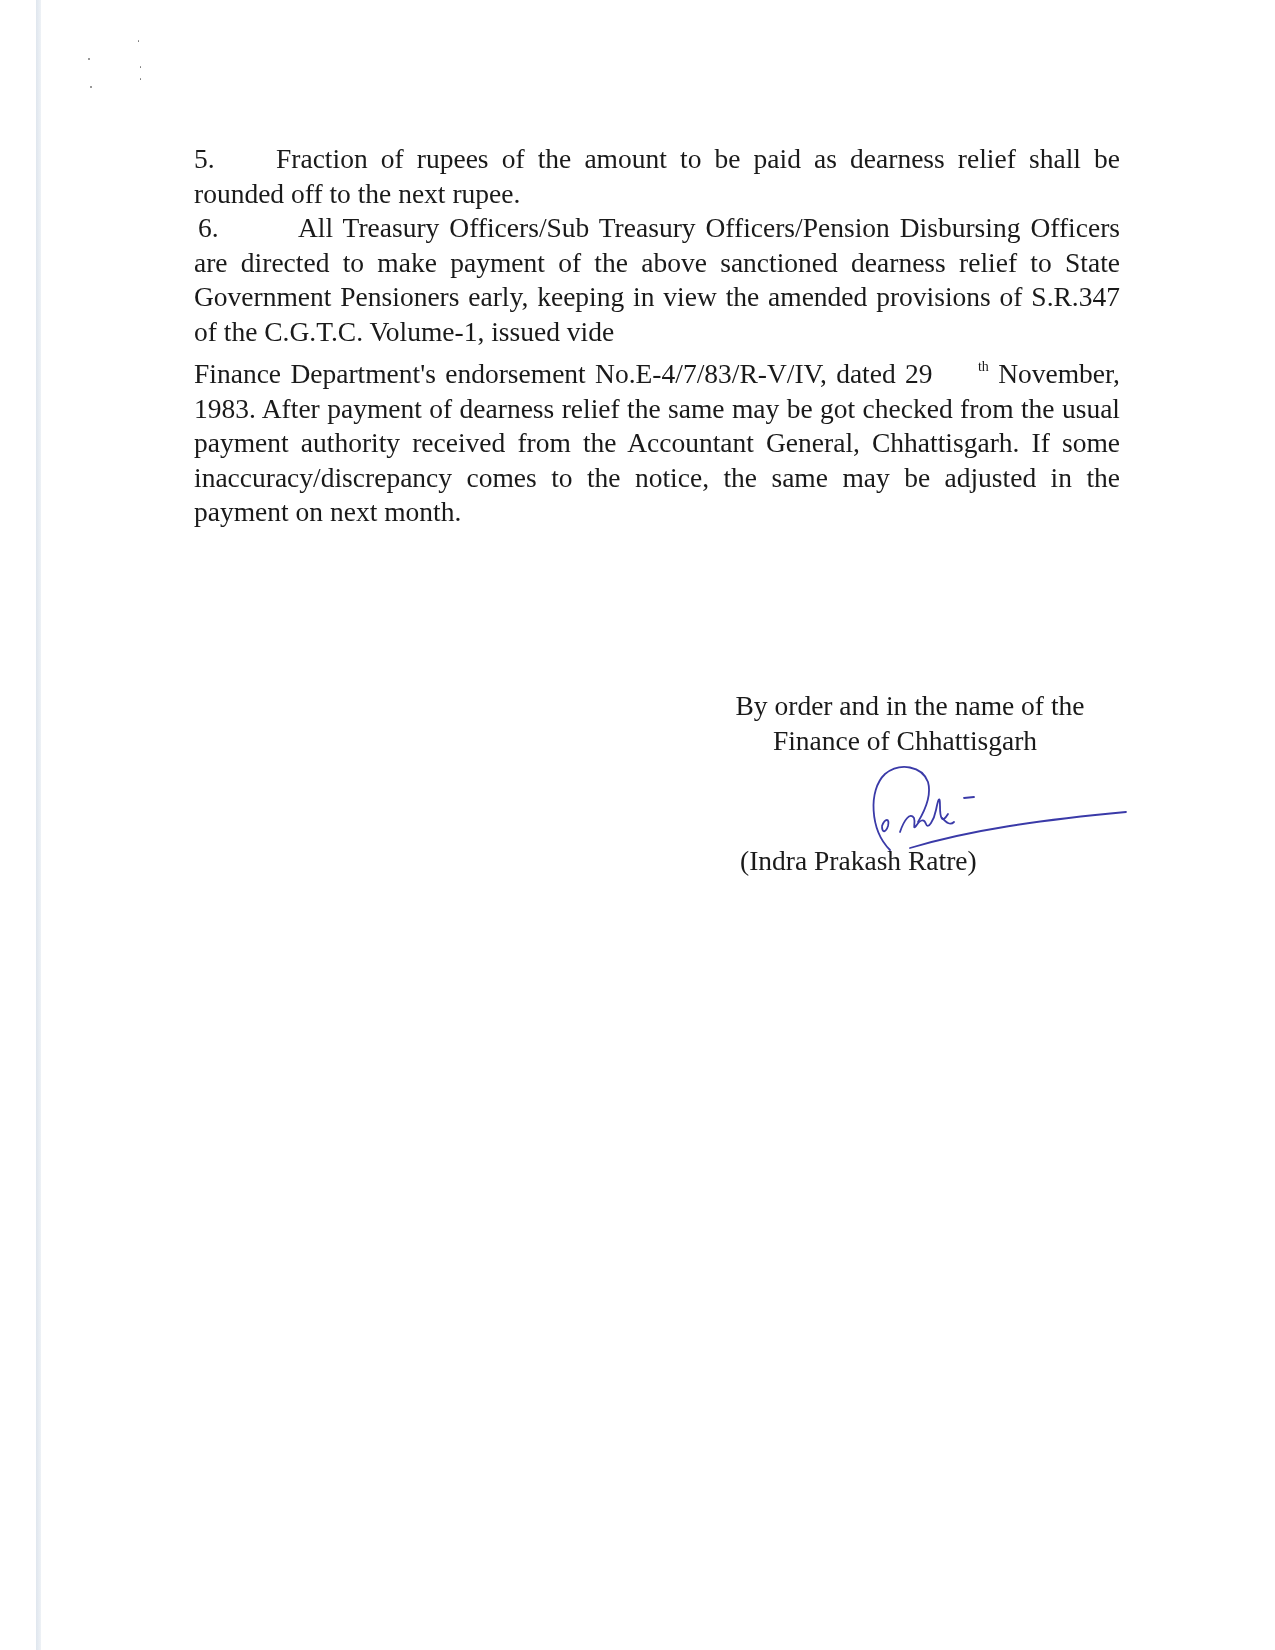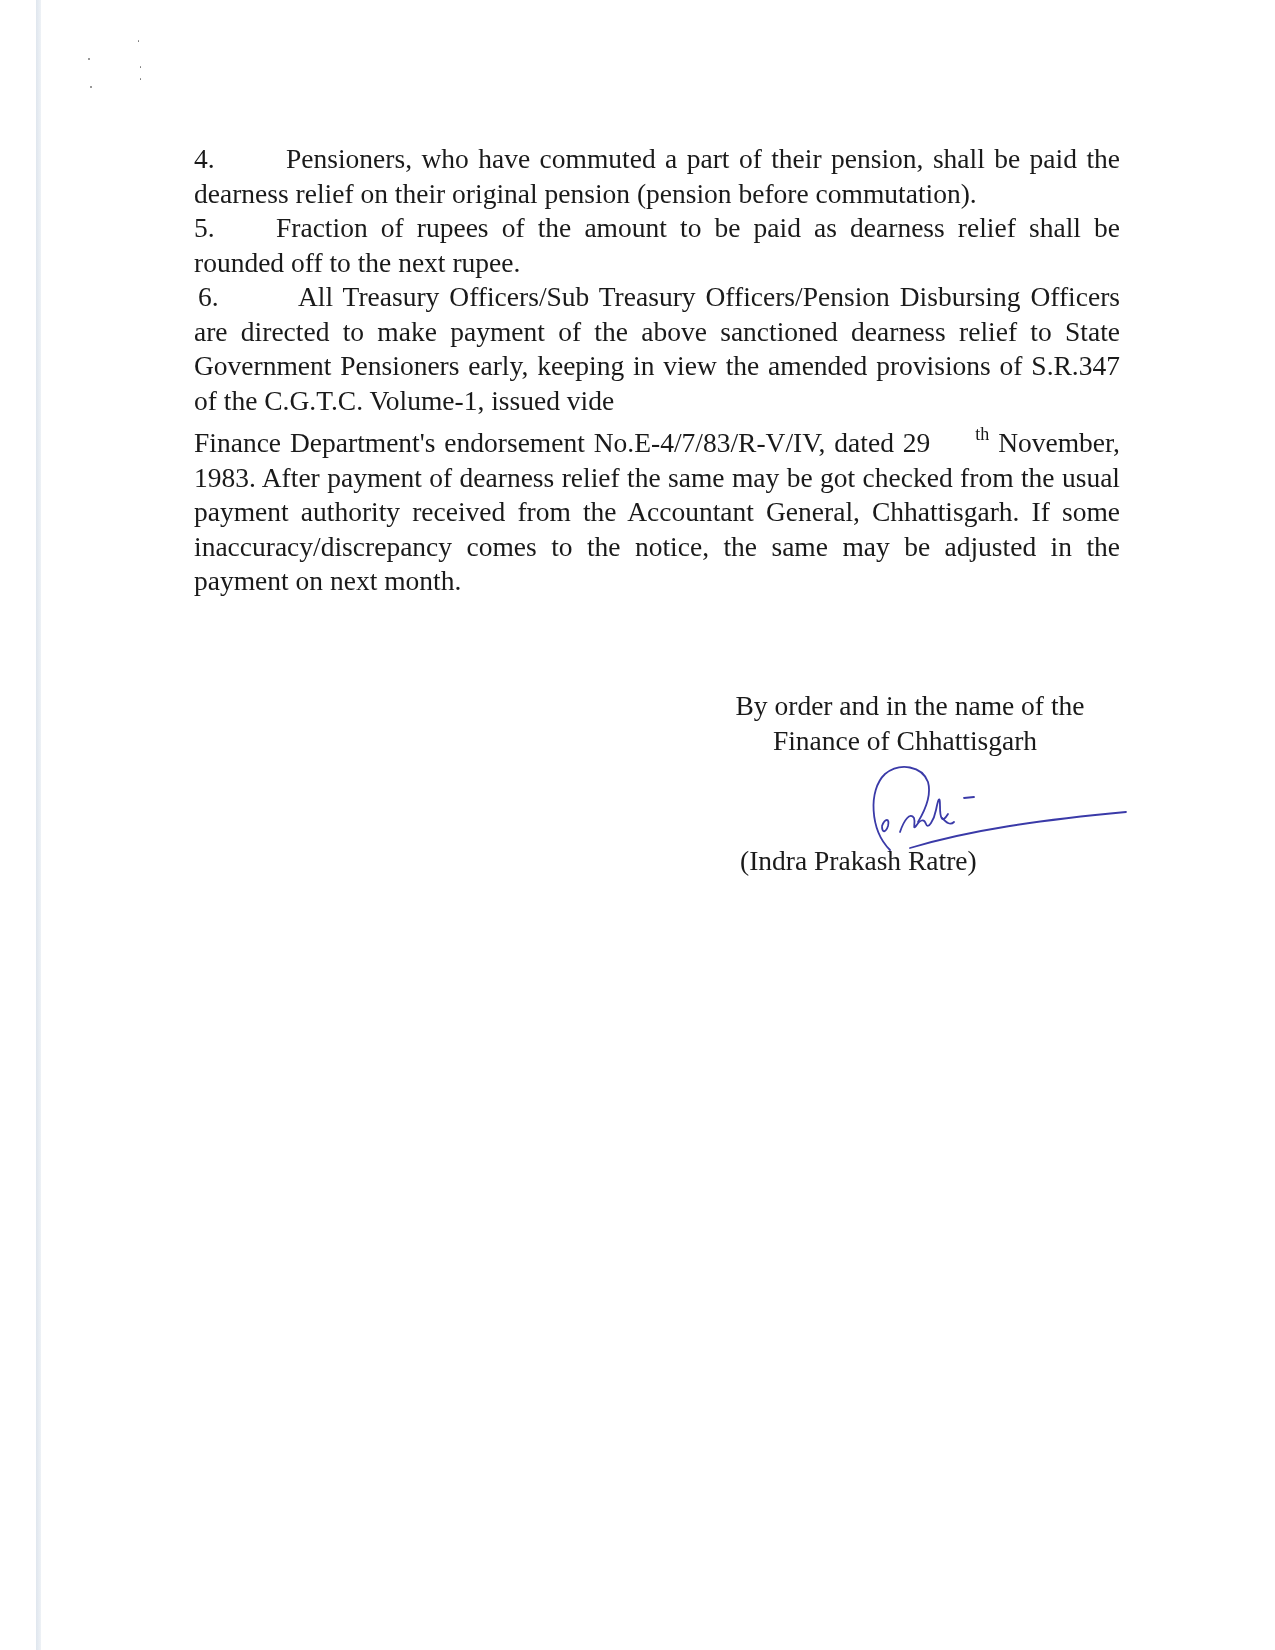--- a/index.html
+++ b/index.html
@@ -15,21 +15,21 @@
     .body-text {
       position: absolute; left: 194px; top: 142px; width: 926px;
       font-size: 27.5px; line-height: 34.5px; text-align: justify;
     }
     .para { margin: 0; }
     .num { display: inline-block; }
     .p4 .num { width: 92px; }
     .p5 .num { width: 82px; }
     .p6 .num { width: 100px; margin-left: 4px; }
     .gap-line { display: block; height: 8px; }
-    sup { font-size: 18px; line-height: 0; position: relative; top: -2px; padding-left: 36px; }
+    sup { font-size: 14px; line-height: 0; position: relative; top: -2px; padding-left: 36px; }
     .closing {
       position: absolute; left: 690px; top: 688px; width: 430px; text-align: center;
       font-size: 27.5px; line-height: 35px;
     }
     .closing .l1 { display: block; margin-left: 10px; }
     .signoff {
       position: absolute; left: 740px; top: 843px; width: 360px; text-align: left;
       font-size: 27.5px; line-height: 36px;
     }
     .signature { position: absolute; left: 830px; top: 760px; width: 300px; height: 110px; }
@@ -38,23 +38,20 @@
 <body>
 
 <div class="edge-stripe"></div>
 <div class="speck" style="left:88px;top:58px;"></div>
 <div class="speck" style="left:90px;top:86px;"></div>
 <div class="speck" style="left:138px;top:40px;width:1px;"></div>
 <div class="speck" style="left:140px;top:66px;width:1px;"></div>
 <div class="speck" style="left:140px;top:78px;width:1px;"></div>
 
 <div class="body-text">
-  <p class="para p4">
-    <span class="num">4.</span><span>Pensioners, who have commuted a part of their pension, shall be paid the dearness relief on their original pension (pension before commutation).</span>
-  </p>
   <p class="para p5">
     <span class="num">5.</span><span>Fraction of rupees of the amount to be paid as dearness relief shall be rounded off to the next rupee.</span>
   </p>
   <p class="para p6">
     <span class="num">6.</span><span>All Treasury Officers/Sub Treasury Officers/Pension Disbursing Officers are directed to make payment of the above sanctioned dearness relief to State Government Pensioners early, keeping in view the amended provisions of S.R.347 of the C.G.T.C. Volume-1, issued vide</span>
     <span class="gap-line"></span>
     <span>Finance Department's endorsement No.E-4/7/83/R-V/IV, dated 29</span> <sup>th</sup>
     <span>November, 1983. After payment of dearness relief the same may be got checked from the usual payment authority received from the Accountant General, Chhattisgarh. If some inaccuracy/discrepancy comes to the notice, the same may be adjusted in the payment on next month.</span>
   </p>
 </div>

